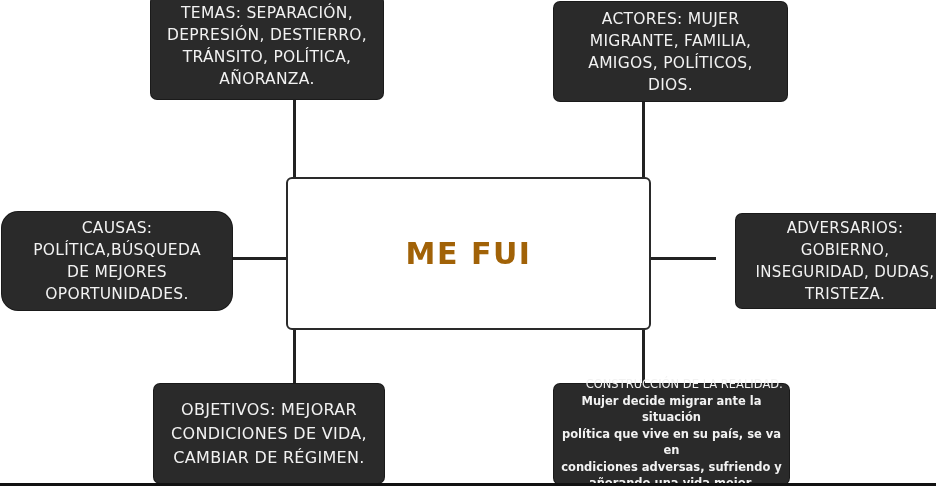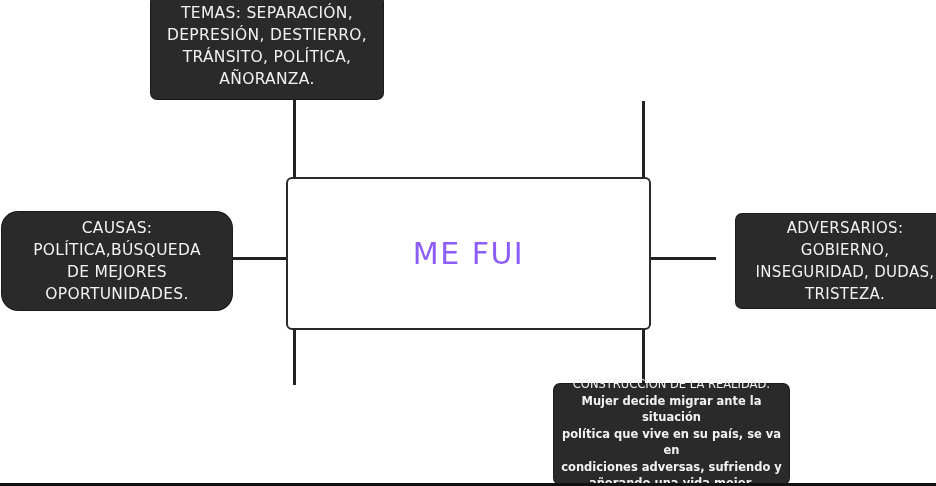--- a/index.html
+++ b/index.html
@@ -41,39 +41,40 @@
     white-space: pre-line;
     box-shadow: 0 0 0 1px #1a1a1a;
   }
   .node.small {
     text-transform: none;
     font-size: 11.5px;
     line-height: 16.5px;
     font-weight: bold;
     letter-spacing: 0;
     padding: 19px 6px;
+    align-items: flex-end;
   }
   .node.small .head {
     text-transform: uppercase;
     font-weight: normal;
     font-size: 11.5px;
   }
   .center {
     position: absolute;
     box-sizing: border-box;
     background: #ffffff;
     border: 2.5px solid #2a2a2a;
     border-radius: 6px;
     display: flex;
     align-items: center;
     justify-content: center;
-    color: #8b5cf6;
+    color: #a16207;
     font-size: 30px;
     letter-spacing: 1.5px;
-    font-weight: normal;
+    font-weight: bold;
   }
   .bottom-rule {
     position: absolute;
     left: 0; top: 483px;
     width: 936px; height: 3px;
     background: #111111;
   }
 </style>
 </head>
 <body>
@@ -89,35 +90,46 @@
     <span>ME FUI</span>
   </div>
 
   <div class="node" style="left:151px; top:-4px; width:232px; height:103px; padding-top:0;">
     <span>TEMAS: SEPARACIÓN,
 DEPRESIÓN, DESTIERRO,
 TRÁNSITO, POLÍTICA,
 AÑORANZA.</span>
   </div>
 
+  <div class="node" style="left:554px; top:2px; width:233px; height:99px;">
+    <span>ACTORES: MUJER
+MIGRANTE, FAMILIA,
+AMIGOS, POLÍTICOS,
+DIOS.</span>
+  </div>
 
   <div class="node" style="left:2px; top:212px; width:230px; height:98px;border-radius:16px;">
     <span>CAUSAS:
 POLÍTICA,BÚSQUEDA
 DE MEJORES
 OPORTUNIDADES.</span>
   </div>
 
   <div class="node" style="left:736px; top:214px; width:218px; height:94px; font-size:15px;">
     <span>ADVERSARIOS:
 GOBIERNO,
 INSEGURIDAD, DUDAS,
 TRISTEZA.</span>
   </div>
 
+  <div class="node" style="left:154px; top:384px; width:230px; height:99px; font-size:16px; line-height:24px;">
+    <span>OBJETIVOS: MEJORAR
+CONDICIONES DE VIDA,
+CAMBIAR DE RÉGIMEN.</span>
+  </div>
 
   <div class="node small" style="left:554px; top:384px; width:235px; height:100px; flex-direction:column;">
     <span class="head">CONSTRUCCIÓN DE LA REALIDAD:</span>
     <span>Mujer decide migrar ante la situación
 política que vive en su país, se va en
 condiciones adversas, sufriendo y
 añorando una vida mejor.</span>
   </div>
 
   <div class="bottom-rule"></div>

